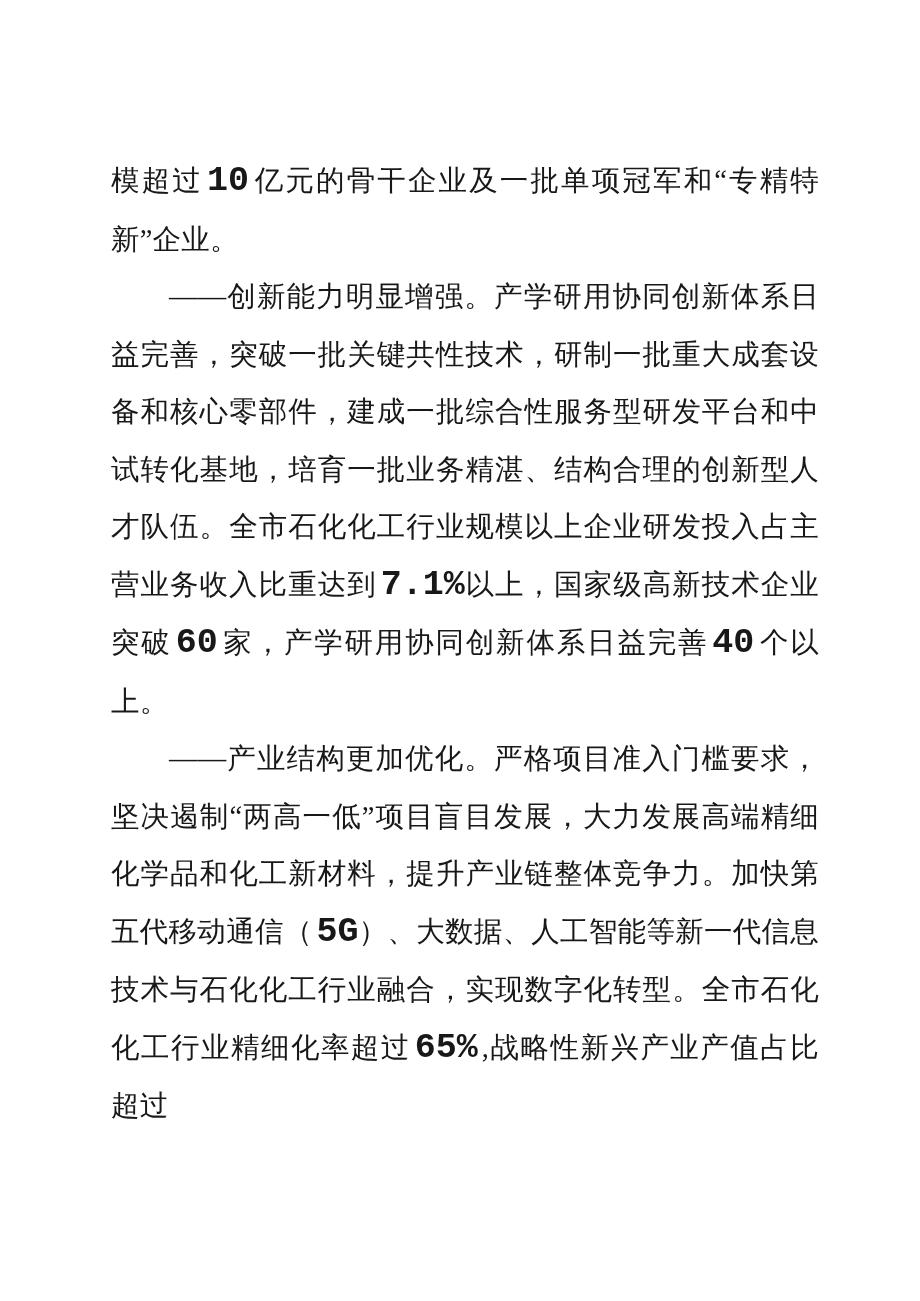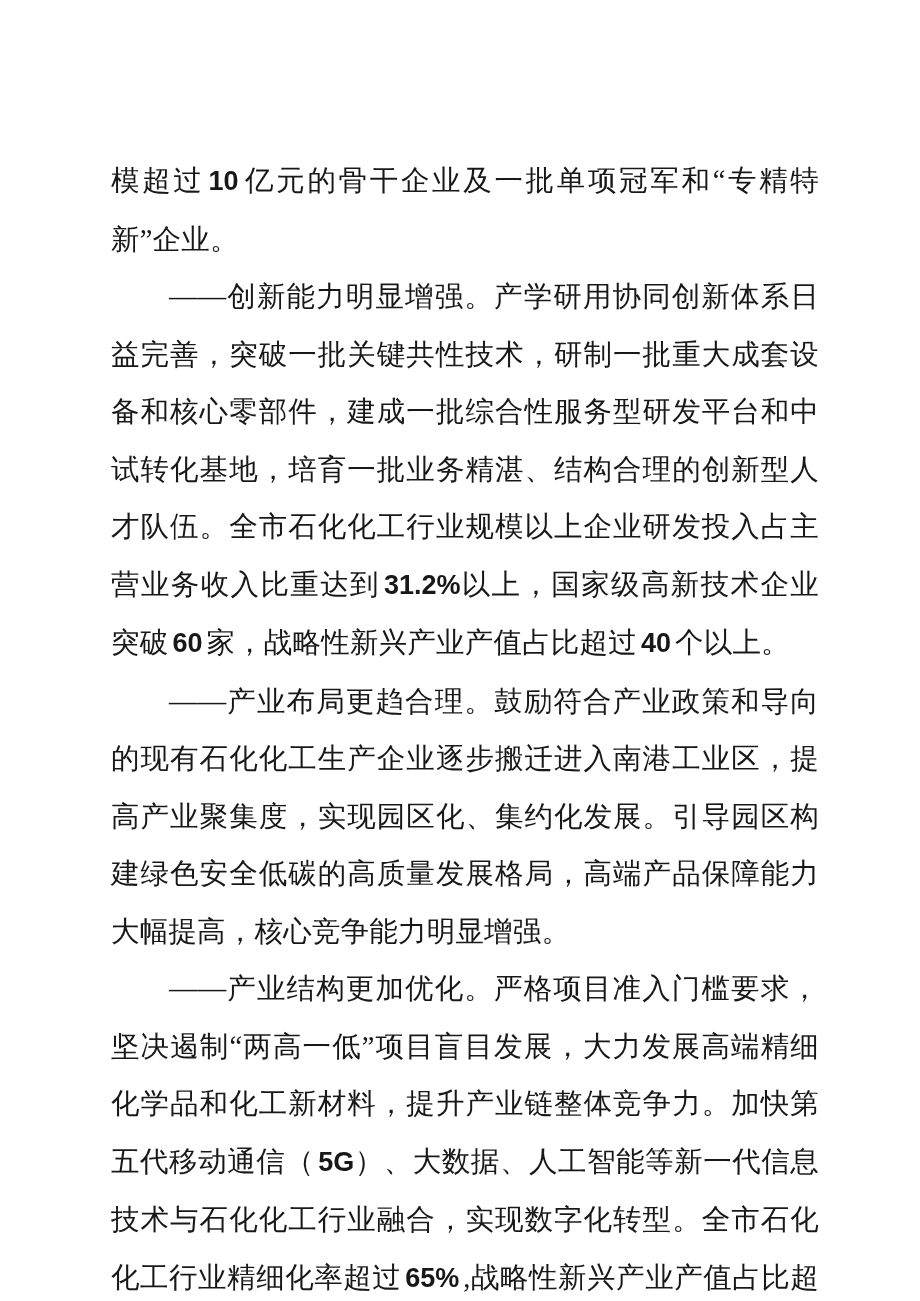--- a/index.html
+++ b/index.html
@@ -51,31 +51,30 @@
     text-indent: 58px;
   }
 
   
   .para.continued {
     text-indent: 0;
   }
 
   
   .num {
-    font-family: Liberation Sans, sans-serif;
+    font-family: Liberation Mono, monospace;
     font-weight: bold;
-    font-size: 27px;
+    font-size: 35px;
     letter-spacing: 0;
   }
   .num.sp-both { margin: 0 4px; }
   .num.sp-left { margin-left: 4px; }
 </style>
 </head>
 <body>
 
 <div id="page">
   <div id="text-body">
       <p class="para continued"><span>模超过</span><span class="num sp-both">10</span><span>亿元的骨干企业及一批单项冠军和“专精特新”企业。</span></p>
-      <p class="para indent"><span>——创新能力明显增强。产学研用协同创新体系日益完善，突破一批关键共性技术，研制一批重大成套设备和核心零部件，建成一批综合性服务型研发平台和中试转化基地，培育一批业务精湛、结构合理的创新型人才队伍。全市石化化工行业规模以上企业研发投入占主营业务收入比重达到</span><span class="num sp-left">31.2%</span><span>以上，国家级高新技术企业突破</span><span class="num sp-both">60</span><span>家，战略性新兴产业产值占比超过</span><span class="num sp-both">40</span><span>个以上。</span></p>
-      <p class="para indent"><span>——产业布局更趋合理。鼓励符合产业政策和导向的现有石化化工生产企业逐步搬迁进入南港工业区，提高产业聚集度，实现园区化、集约化发展。引导园区构建绿色安全低碳的高质量发展格局，高端产品保障能力大幅提高，核心竞争能力明显增强。</span></p>
+      <p class="para indent"><span>——创新能力明显增强。产学研用协同创新体系日益完善，突破一批关键共性技术，研制一批重大成套设备和核心零部件，建成一批综合性服务型研发平台和中试转化基地，培育一批业务精湛、结构合理的创新型人才队伍。全市石化化工行业规模以上企业研发投入占主营业务收入比重达到</span><span class="num sp-left">7.1%</span><span>以上，国家级高新技术企业突破</span><span class="num sp-both">60</span><span>家，产学研用协同创新体系日益完善</span><span class="num sp-both">40</span><span>个以上。</span></p>
       <p class="para indent"><span>——产业结构更加优化。严格项目准入门槛要求，坚决遏制“两高一低”项目盲目发展，大力发展高端精细化学品和化工新材料，提升产业链整体竞争力。加快第五代移动通信（</span><span class="num sp-left">5G</span><span>）、大数据、人工智能等新一代信息技术与石化化工行业融合，实现数字化转型。全市石化化工行业精细化率超过</span><span class="num sp-both">65%</span><span>,战略性新兴产业产值占比超过</span></p>
     </div>
 </div>
 
 </body></html>

